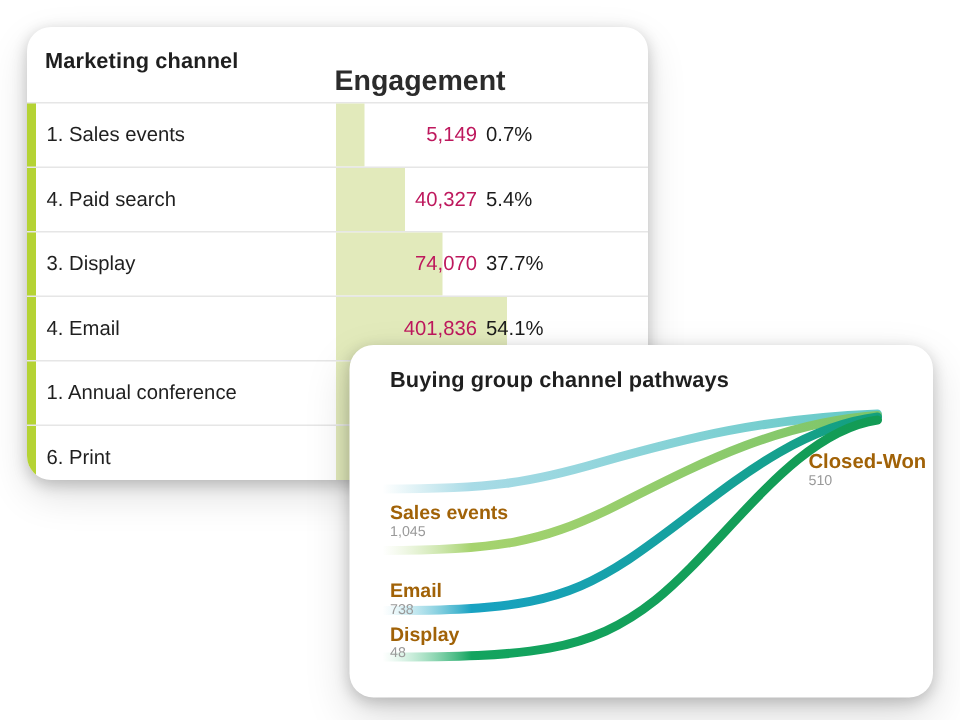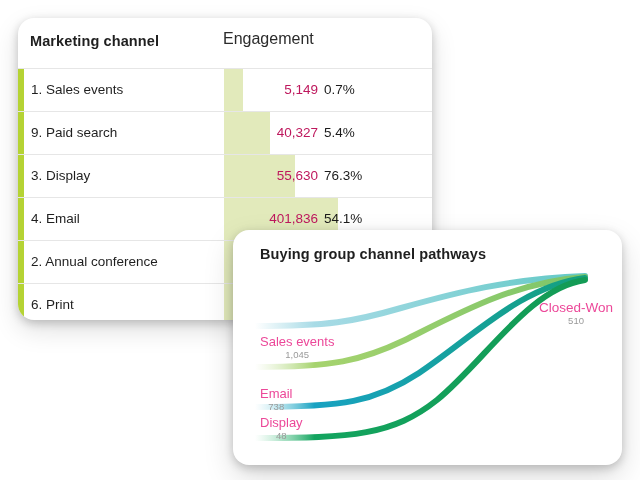--- a/index.html
+++ b/index.html
@@ -24,22 +24,22 @@
     background:#b5d334;
   }
   .table-head{
     position:absolute;left:0;top:0;right:0;height:50px;
   }
   .th-channel{
     position:absolute;left:12px;top:15px;
     font-size:14.5px;font-weight:bold;color:#1f1f1f;letter-spacing:.1px;
   }
   .th-engagement{
-    position:absolute;left:205px;top:12px;
-    font-size:16px;font-weight:normal;color:#2b2b2b;
+    position:absolute;left:205px;top:26px;
+    font-size:19px;font-weight:bold;color:#2b2b2b;
   }
   .rows{position:absolute;left:0;top:50px;right:0;bottom:0;}
   .row{
     position:relative;height:42px;border-top:1px solid #e6e6e6;
   }
   .row .bar{
     position:absolute;left:206px;top:0;height:42px;
     background:#e2eabb;
   }
   .row .rname{
@@ -54,29 +54,28 @@
     position:absolute;left:306px;top:13px;
     font-size:13.5px;font-weight:normal;color:#1b1b1b;
   }
 
   
   .card-chart{
     position:absolute;left:233px;top:230px;width:389px;height:235px;
     background:#ffffff;border-radius:16px;
     box-shadow:0 3px 10px rgba(0,0,0,.20), 0 12px 30px rgba(0,0,0,.15);
     overflow:hidden;
-    text-align:center;
   }
   .chart-title{
     position:absolute;left:27px;top:16px;
     font-size:14.5px;font-weight:bold;color:#1f1f1f;letter-spacing:.1px;
   }
   .chart-svg{position:absolute;left:0;top:0;width:389px;height:235px;}
   .lbl{position:absolute;color:#1f1f1f;}
-  .lbl .lname{font-size:13px;line-height:15px;display:block;color:#ec4899;}
+  .lbl .lname{font-size:13px;line-height:15px;display:block;color:#a16207;font-weight:bold;}
   .lbl .lval{font-size:9.5px;line-height:12px;display:block;color:#9a9a9a;}
   .lbl-sales{left:27px;top:104px;}
   .lbl-email{left:27px;top:156px;}
   .lbl-display{left:27px;top:185px;}
   .lbl-won{left:306px;top:70px;}
   .lbl-won .lname{font-size:13.5px;}
 </style>
 </head>
 <body>
 
@@ -95,42 +94,42 @@
 
       <div class="row">
         <div class="bar" style="width: 19px; background: rgb(226, 234, 187);"></div>
         <div class="rname">1.  Sales events</div>
         <div class="rnum">5,149</div>
         <div class="rpct">0.7%</div>
       </div>
 
       <div class="row">
         <div class="bar" style="width: 46px; background: rgb(226, 234, 187);"></div>
-        <div class="rname">9. Paid search</div>
+        <div class="rname">4. Paid search</div>
         <div class="rnum">40,327</div>
         <div class="rpct">5.4%</div>
       </div>
 
       <div class="row">
         <div class="bar" style="width: 71px; background: rgb(226, 234, 187);"></div>
         <div class="rname">3. Display</div>
-        <div class="rnum">55,630</div>
-        <div class="rpct">76.3%</div>
+        <div class="rnum">74,070</div>
+        <div class="rpct">37.7%</div>
       </div>
 
       <div class="row">
         <div class="bar" style="width: 114px; background: rgb(226, 234, 187);"></div>
         <div class="rname">4. Email</div>
         <div class="rnum">401,836</div>
         <div class="rpct">54.1%</div>
       </div>
 
       <div class="row">
         <div class="bar" style="width: 114px; background: rgb(226, 234, 187);"></div>
-        <div class="rname">2. Annual conference</div>
+        <div class="rname">1. Annual conference</div>
         <div class="rnum"></div>
         <div class="rpct"></div>
       </div>
 
       <div class="row">
         <div class="bar" style="width: 114px; background: rgb(226, 234, 187);"></div>
         <div class="rname">6. Print</div>
         <div class="rnum"></div>
         <div class="rpct"></div>
       </div>

